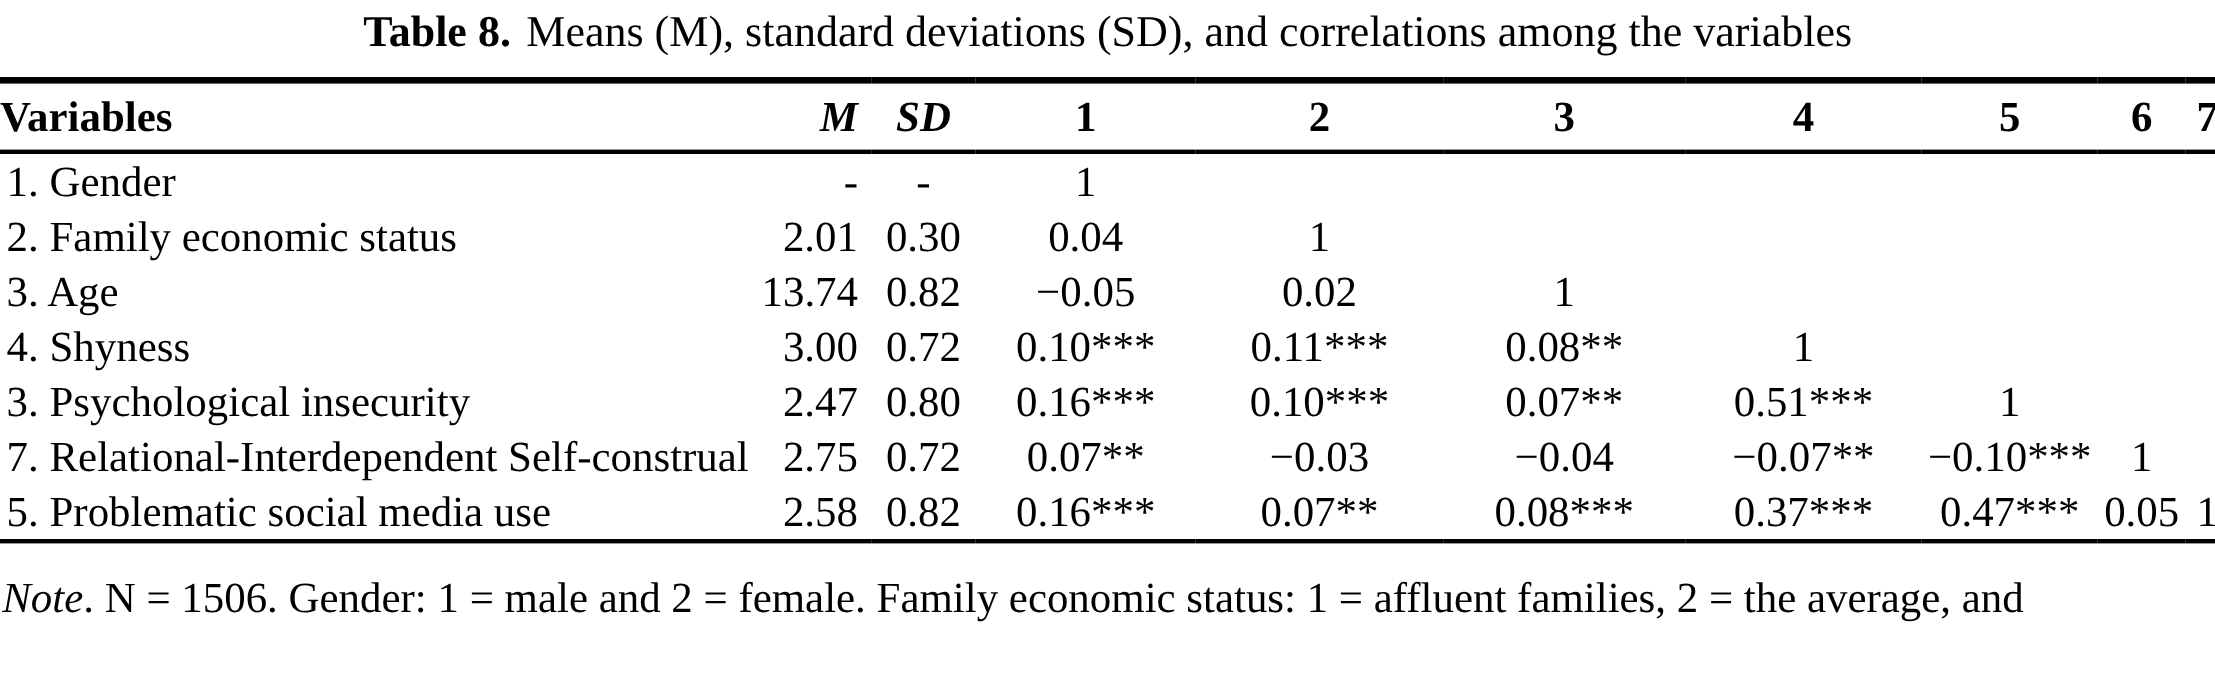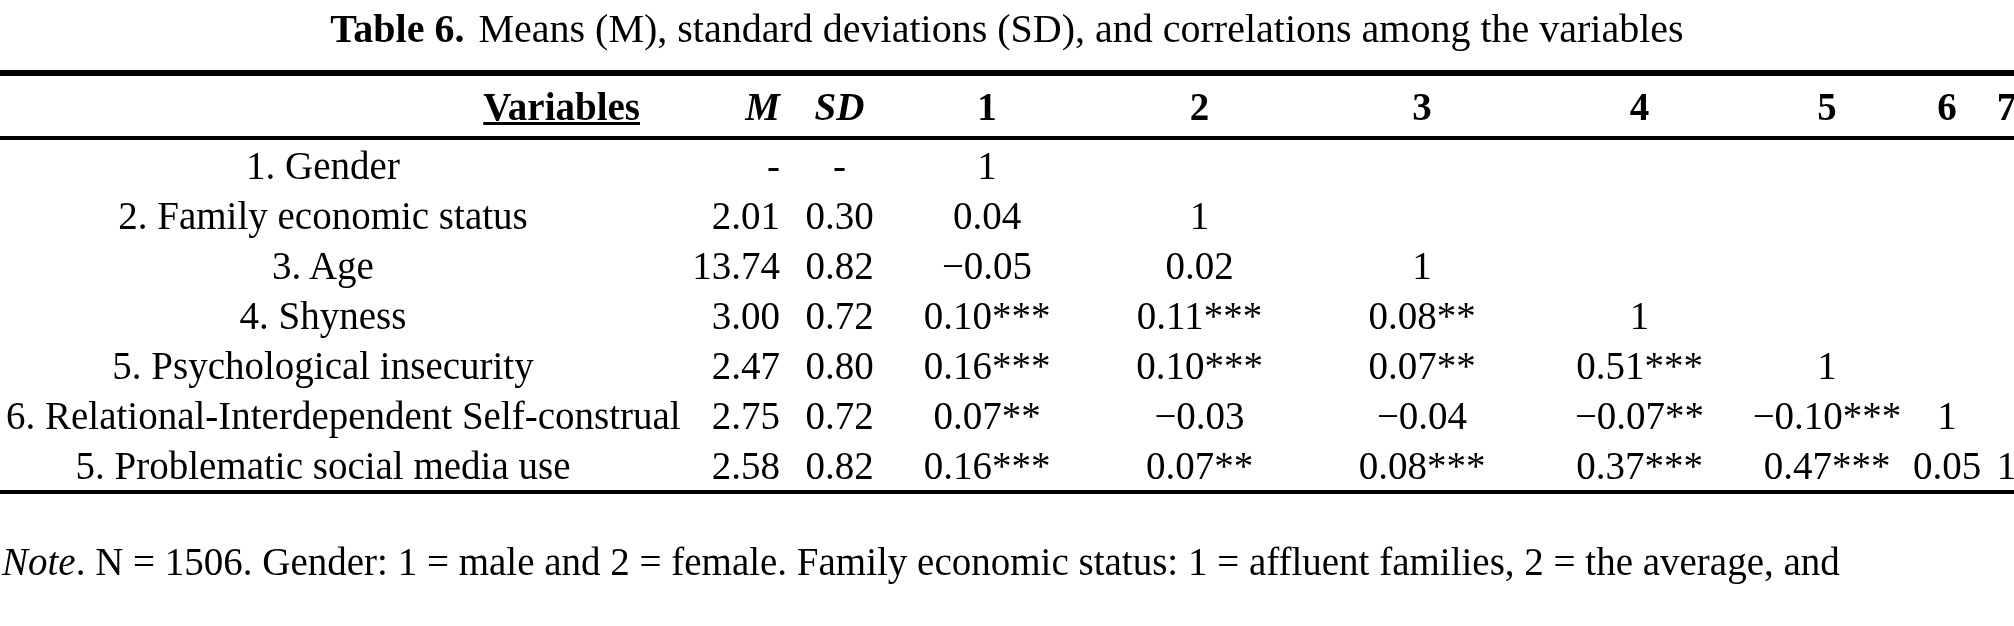--- a/index.html
+++ b/index.html
@@ -24,46 +24,46 @@
     border-bottom:4px solid #000; height:60px;
     font-weight:bold; text-align:center; padding:0;
     white-space:nowrap; overflow:visible;
   }
   thead th.it { font-style:italic; }
   tbody td {
     height:50px; padding:0; text-align:center;
     white-space:nowrap; overflow:visible;
   }
   .col0 { width:640px; }
-  td.col0 { text-align:center; padding-left:6px; }
-  th.col0 { text-align:right;text-decoration:underline; }
+  td.col0 { text-align:left; padding-left:6px; }
+  th.col0 { text-align:left; }
   .col1 { width:140px; }
   td.col1, th.col1 { text-align:right; padding-right:12px; }
   .col2 { width:95px; }
   .col3 { width:200px; }
   .col4 { width:225px; }
   .col5 { width:220px; }
   .col6 { width:215px; }
   .col7 { width:160px; }
   .col8 { width:80px; }
   .col9 { width:39px; }
   .note {
-    margin-top:44px; padding-left:2px;
+    margin-top:26px; padding-left:2px;
     font-size:39px; line-height:48px;
   }
   .note .it { font-style:italic; }
   .note-line { white-space:nowrap; }
 </style>
 </head>
 <body>
 
 <div class="page">
 
   <div class="title">
-    <span class="bold">Table 6.</span><span>Means (M), standard deviations (SD), and correlations among the variables</span>
+    <span class="bold">Table 8.</span><span>Means (M), standard deviations (SD), and correlations among the variables</span>
   </div>
 
   <table class="corr">
     <thead>
       <tr>
           <th class="col0">Variables</th>
           <th class="col1 it">M</th>
           <th class="col2 it">SD</th>
           <th class="col3">1</th>
           <th class="col4">2</th>
@@ -117,33 +117,33 @@
           <td class="col2">0.72</td>
           <td class="col3">0.10***</td>
           <td class="col4">0.11***</td>
           <td class="col5">0.08**</td>
           <td class="col6">1</td>
           <td class="col7"></td>
           <td class="col8"></td>
           <td class="col9"></td>
         </tr>
         <tr>
-          <td class="col0">5. Psychological insecurity</td>
+          <td class="col0">3. Psychological insecurity</td>
           <td class="col1">2.47</td>
           <td class="col2">0.80</td>
           <td class="col3">0.16***</td>
           <td class="col4">0.10***</td>
           <td class="col5">0.07**</td>
           <td class="col6">0.51***</td>
           <td class="col7">1</td>
           <td class="col8"></td>
           <td class="col9"></td>
         </tr>
         <tr>
-          <td class="col0">6. Relational-Interdependent Self-construal</td>
+          <td class="col0">7. Relational-Interdependent Self-construal</td>
           <td class="col1">2.75</td>
           <td class="col2">0.72</td>
           <td class="col3">0.07**</td>
           <td class="col4">−0.03</td>
           <td class="col5">−0.04</td>
           <td class="col6">−0.07**</td>
           <td class="col7">−0.10***</td>
           <td class="col8">1</td>
           <td class="col9"></td>
         </tr>

